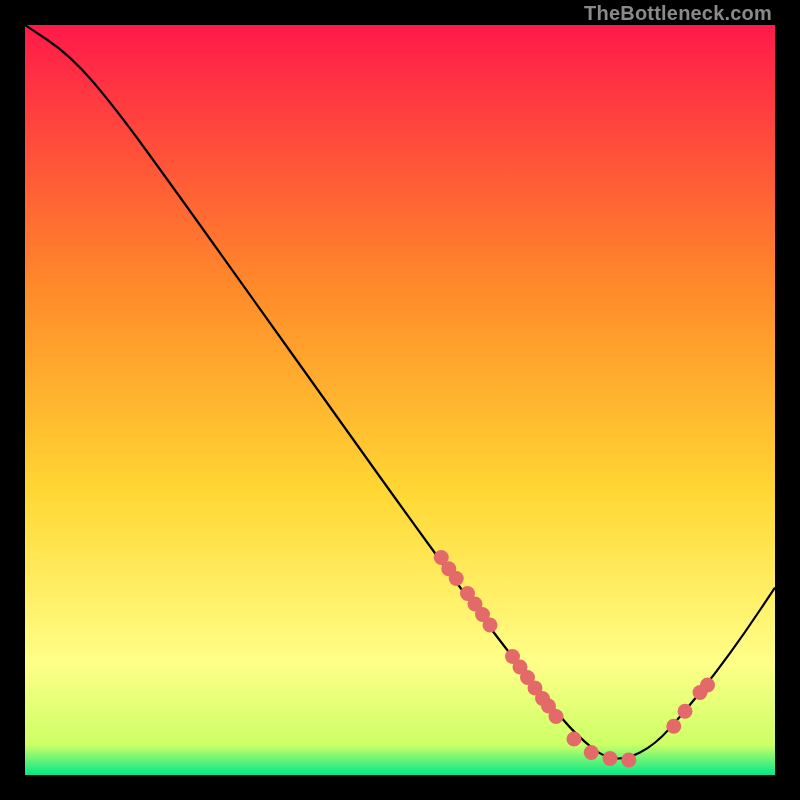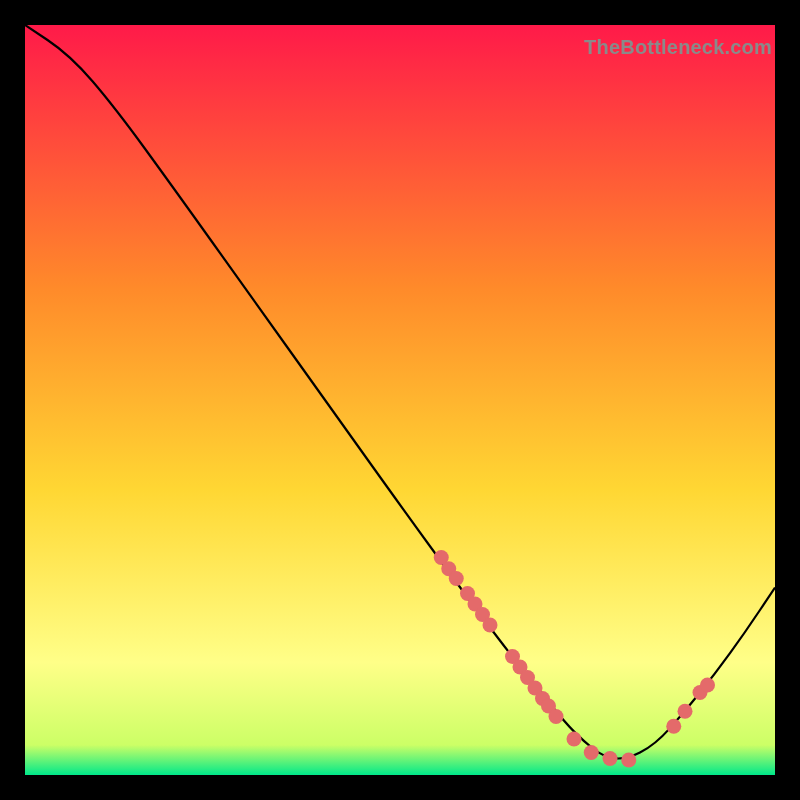--- a/index.html
+++ b/index.html
@@ -27,21 +27,20 @@
   }
   .watermark {
     position: absolute;
     top: 2px;
     right: 28px;
     font-family: Arial, Helvetica, sans-serif;
     font-size: 20px;
     font-weight: 600;
     color: #8a8a8a;
     letter-spacing: 0.2px;
-    margin-top: 34px;
   }
 </style>
 </head>
 <body>
 
 <div class="frame">
   <svg class="plot" viewBox="0 0 750 750" preserveAspectRatio="none">
     <defs>
       <linearGradient id="bg-grad" x1="0" y1="0" x2="0" y2="1">
         <stop id="g0" offset="0%" stop-color="#ff1a49"></stop>

